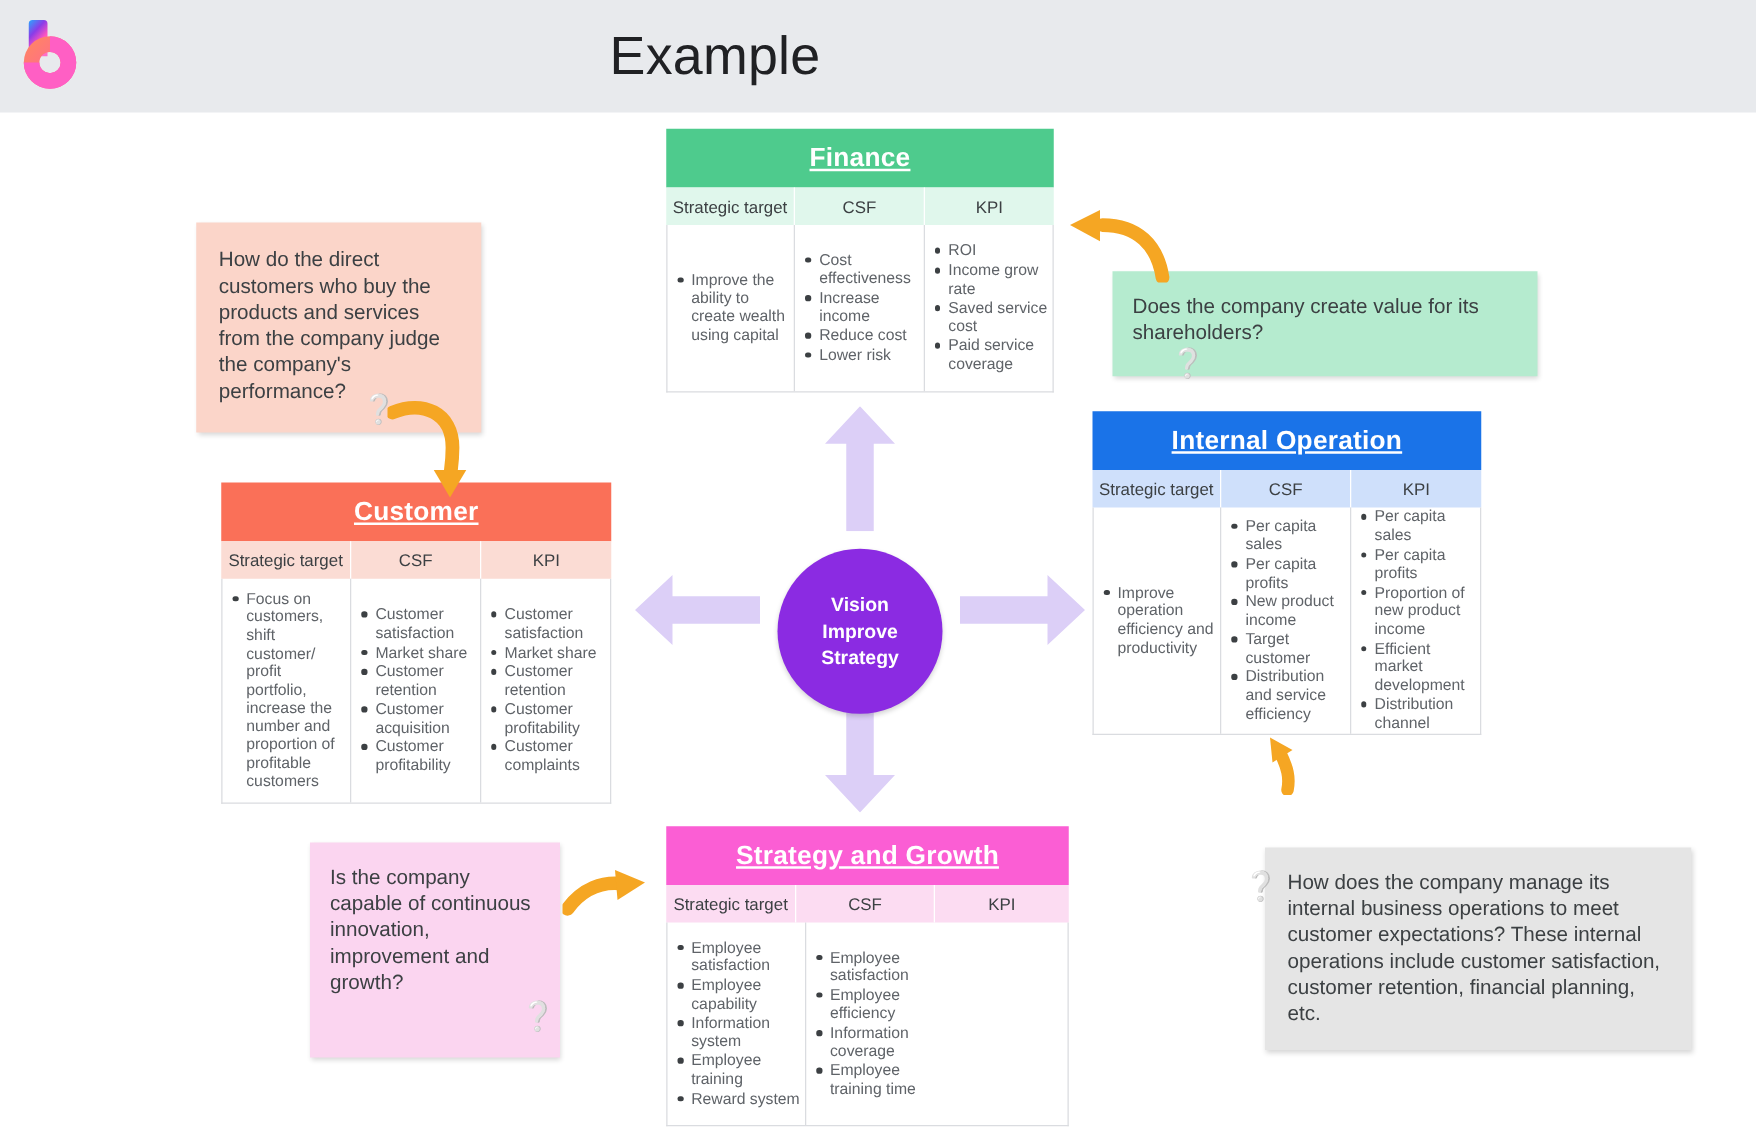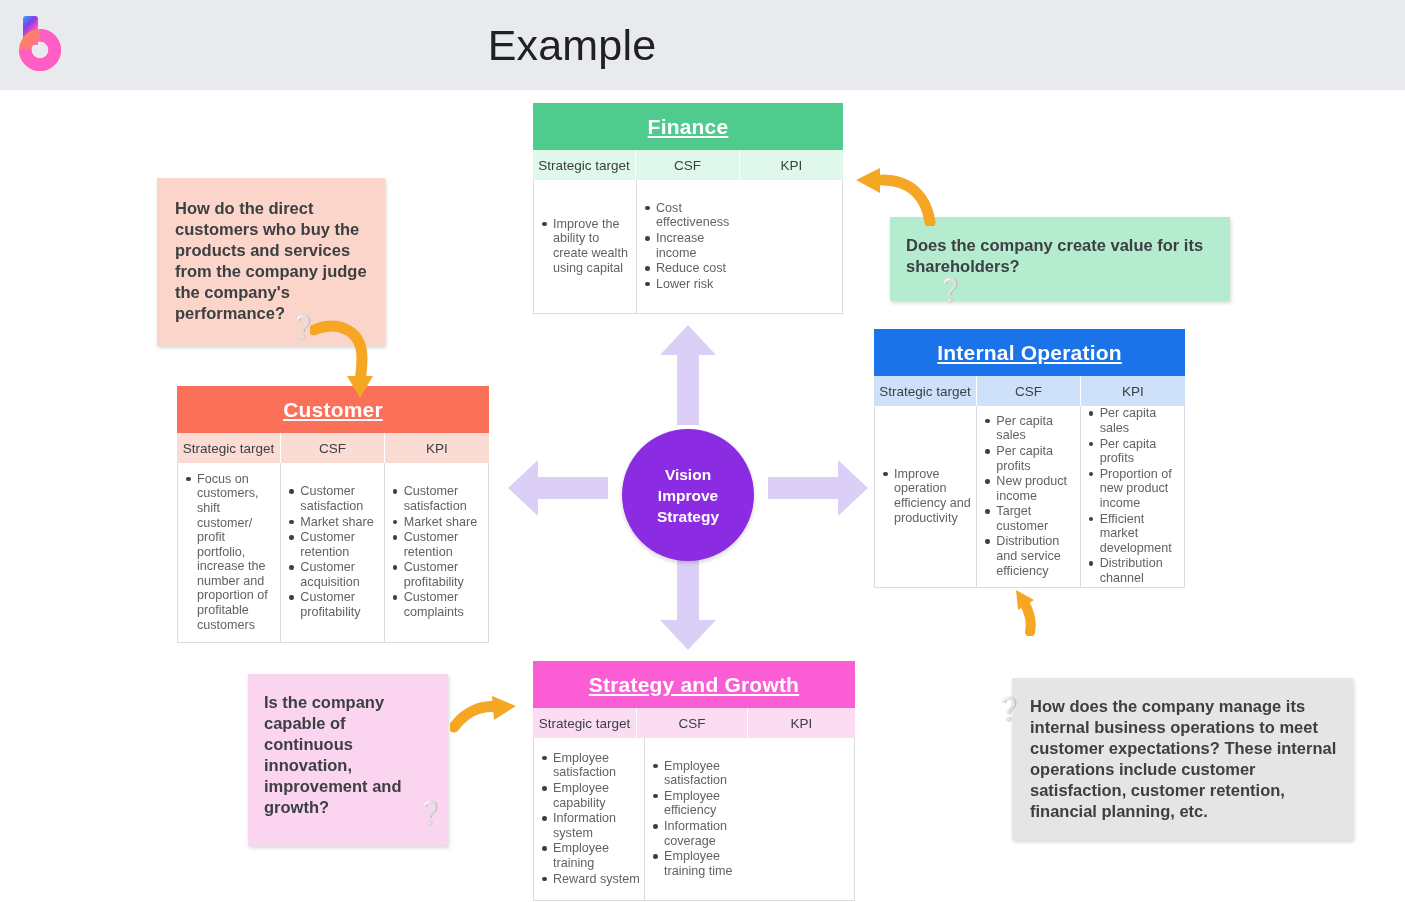--- a/index.html
+++ b/index.html
@@ -60,21 +60,20 @@
     color: #ffffff; font-size: 15.5px; font-weight: 700; line-height: 21px;
     box-shadow: 0 2px 4px rgba(0,0,0,.18);
   }
   .arrow { position: absolute; }
 
   
   .note { position: absolute; box-shadow: 1px 2px 4px rgba(0,0,0,.16); }
   .note-text {
     font-size: 16.5px; line-height: 21px; color: #3c4043;
     white-space: pre-line;
-    font-weight: bold;
   }
   .qmark { position: absolute; font-size: 23px; line-height: 1; }
 
   .doodle { position: absolute; }
 </style>
 </head>
 <body>
 
 <div id="canvas">
 
@@ -115,21 +114,21 @@
     <svg viewBox="0 0 100 58" width="100" height="58">
         <polygon points="0,29 30,1 30,18 100,18 100,40 30,40 30,57" fill="#dccff7"></polygon>
       </svg>
   </div>
   <div class="arrow" style="left:768px; top:459px; width:100px; height:58px;">
     <svg viewBox="0 0 100 58" width="100" height="58">
         <polygon points="100,29 70,1 70,18 0,18 0,40 70,40 70,57" fill="#dccff7"></polygon>
       </svg>
   </div>
 
-  <div class="circle" style="left:622px; top:429px; width:132px; height:132px;">
+  <div class="circle" style="left:622px; top:439px; width:132px; height:132px;">
     <span>Vision</span>
     <span>Improve</span>
     <span>Strategy</span>
   </div>
 
   <div class="card" style="left:533px; top:103px; width:310px;">
     <div class="card-title" style="background:#4ecb8d;">Finance</div>
     <div class="card-subhead" style="background:#e0f7ec;">
       <div class="sub" style="width:103px;">Strategic target</div>
       <div class="sub" style="width:104px;">CSF</div>
@@ -142,20 +141,28 @@
           </ul>
       </div>
       <div class="col" style="width:104px;">
         <ul class="bullets">
             <li>Cost effectiveness</li>
             <li>Increase income</li>
             <li>Reduce cost</li>
             <li>Lower risk</li>
           </ul>
       </div>
+      <div class="col" style="width:103px;">
+        <ul class="bullets">
+            <li>ROI</li>
+            <li>Income grow rate</li>
+            <li>Saved service cost</li>
+            <li>Paid service coverage</li>
+          </ul>
+      </div>
     </div>
   </div>
 
   <div class="card" style="left:177px; top:386px; width:312px;">
     <div class="card-title" style="background:#fa7058;">Customer</div>
     <div class="card-subhead" style="background:#fbdcd4;">
       <div class="sub" style="width:104px;">Strategic target</div>
       <div class="sub" style="width:104px;">CSF</div>
       <div class="sub" style="width:104px;">KPI</div>
     </div>

